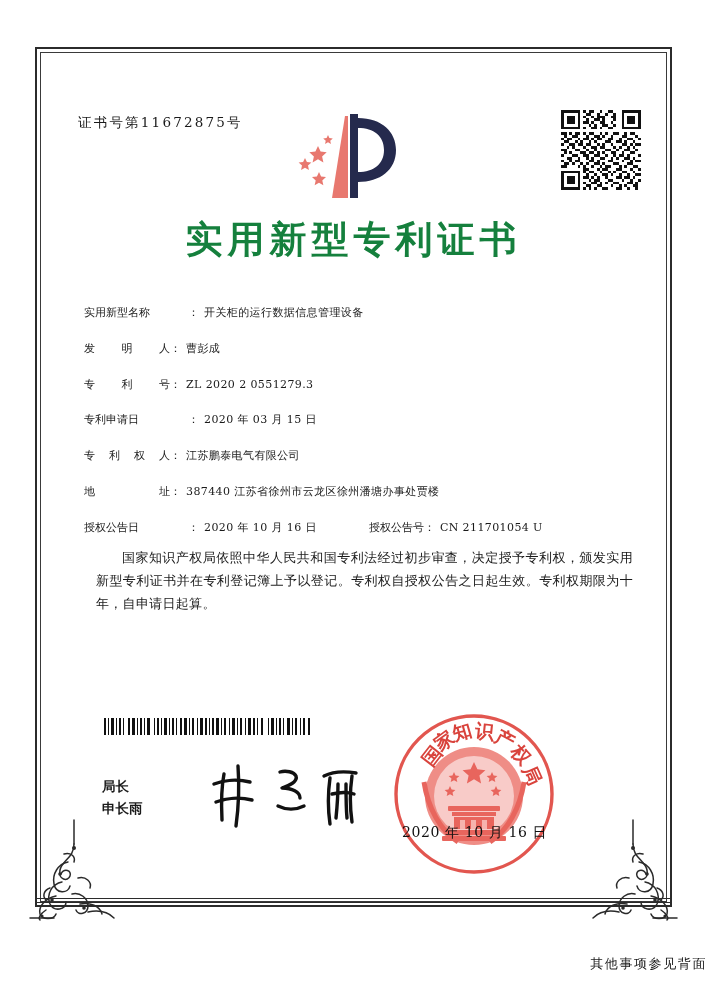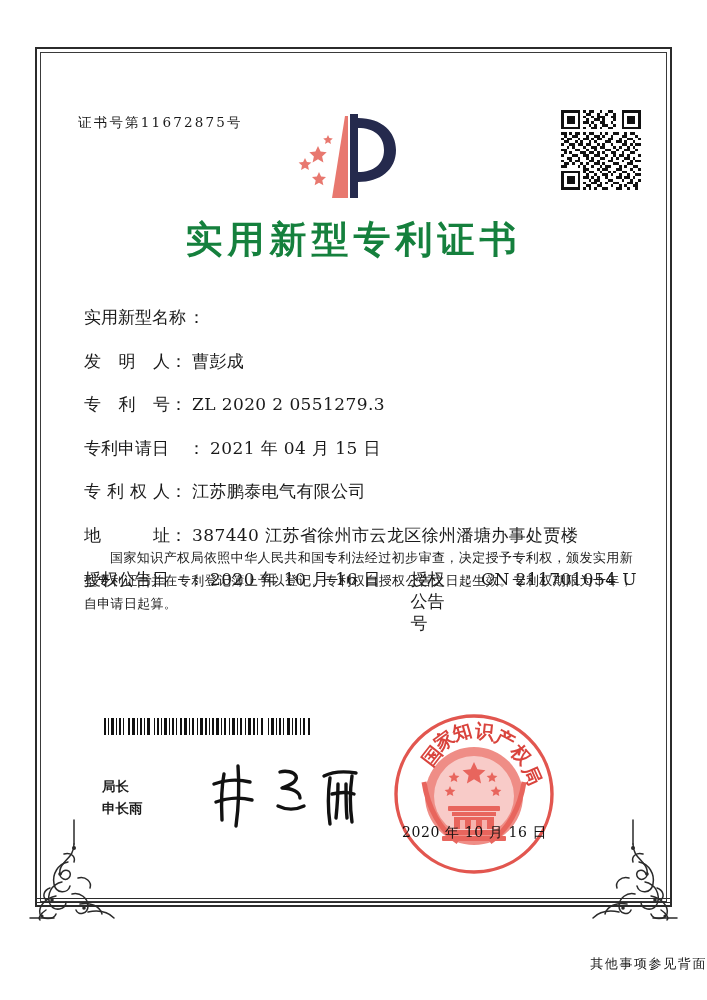--- a/index.html
+++ b/index.html
@@ -47,22 +47,22 @@
   .title{
     position:absolute;left:0;right:0;top:163px;text-align:center;
     font-size:37px;font-weight:700;letter-spacing:5px;
     font-family:"DejaVu Serif","Liberation Serif",serif;
     color:#15803d;
   }
 
   
   .fields{position:absolute;left:44px;right:30px;top:254px;}
   .frow{
-    display:flex;align-items:flex-start;margin-bottom:21.5px;
-    font-size:17px;line-height:1.3;
+    display:flex;align-items:center;margin-bottom:21.5px;
+    font-size:11px;line-height:1.3;
     font-family:"DejaVu Serif","Liberation Serif",serif;
   }
   .flabel{
     display:inline-flex;justify-content:space-between;
     width:86px;flex:0 0 86px;letter-spacing:0;
   }
   .flabel span{display:inline-block;}
   .fcolon{flex:0 0 auto;margin-right:5px;}
   .fvalue{letter-spacing:.4px;white-space:nowrap;}
   .frow.dual{margin-bottom:0;margin-top:11px;}
@@ -72,21 +72,21 @@
     width:104px;flex:0 0 104px;display:inline-block;letter-spacing:0;
   }
 
   
   .paras{
     position:absolute;left:44px;right:34px;top:494px;
     font-size:13px;line-height:1.78;text-align:justify;
     font-family:"DejaVu Serif","Liberation Serif",serif;
     letter-spacing:.3px;
   }
-  .paras p{margin:0 0 2px 0;text-indent:26px;}
+  .paras p{margin:0 0 2px 12px;text-indent:26px;}
 
   
   .barcode{position:absolute;left:64px;top:666px;width:208px;height:17px;}
   .barcode svg{display:block;width:100%;height:100%;}
 
   
   .director{
     position:absolute;left:62px;top:724px;
     font-size:13.5px;line-height:1.62;font-weight:700;
     font-family:"DejaVu Sans","Liberation Sans",sans-serif;
@@ -420,20 +420,21 @@
       </svg>
     </div>
 
     <div class="title">实用新型专利证书</div>
 
     <div class="fields">
 
       <div class="frow">
         <span class="flabel-name">实用新型名称</span>
         <span class="fcolon">：</span>
+        <span class="fvalue">开关柜的运行数据信息管理设备</span>
       </div>
 
       <div class="frow">
         <span class="flabel">
           <span>发</span>
           <span>明</span>
           <span>人</span>
         </span>
         <span class="fcolon">：</span>
         <span class="fvalue">曹彭成</span>
@@ -445,21 +446,21 @@
           <span>利</span>
           <span>号</span>
         </span>
         <span class="fcolon">：</span>
         <span class="fvalue">ZL 2020 2 0551279.3</span>
       </div>
 
       <div class="frow">
         <span class="flabel-name">专利申请日</span>
         <span class="fcolon">：</span>
-        <span class="fvalue">2021 年 04 月 15 日</span>
+        <span class="fvalue">2020 年 03 月 15 日</span>
       </div>
 
       <div class="frow">
         <span class="flabel">
           <span>专</span>
           <span>利</span>
           <span>权</span>
           <span>人</span>
         </span>
         <span class="fcolon">：</span>

